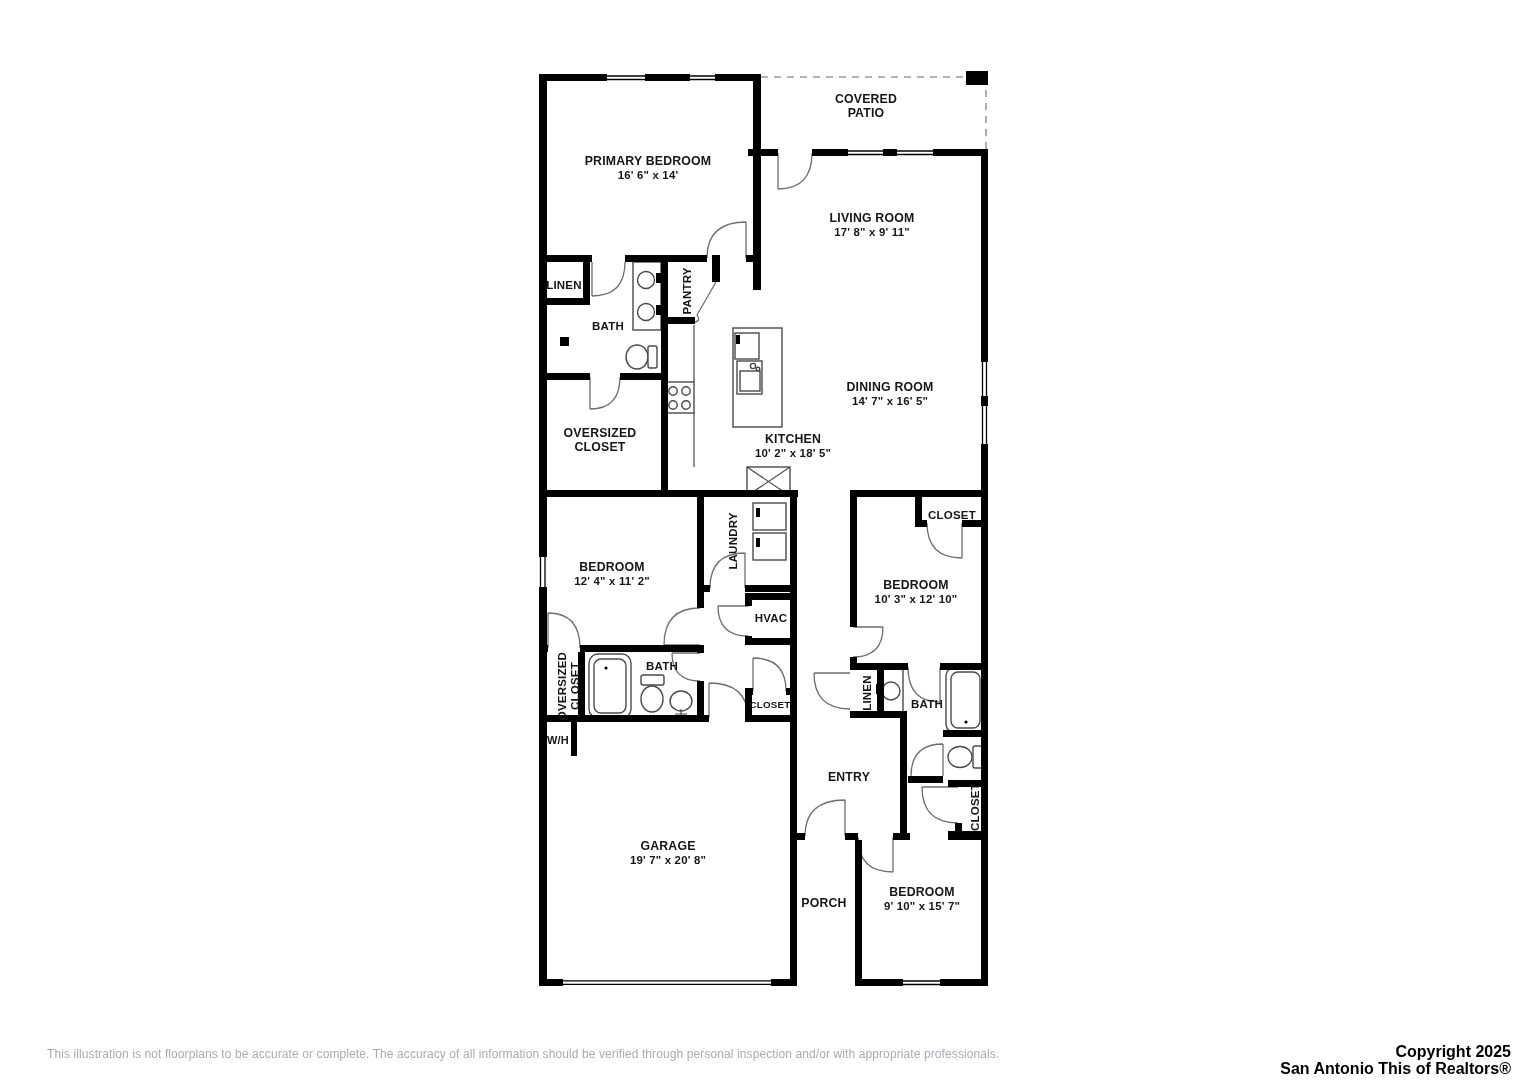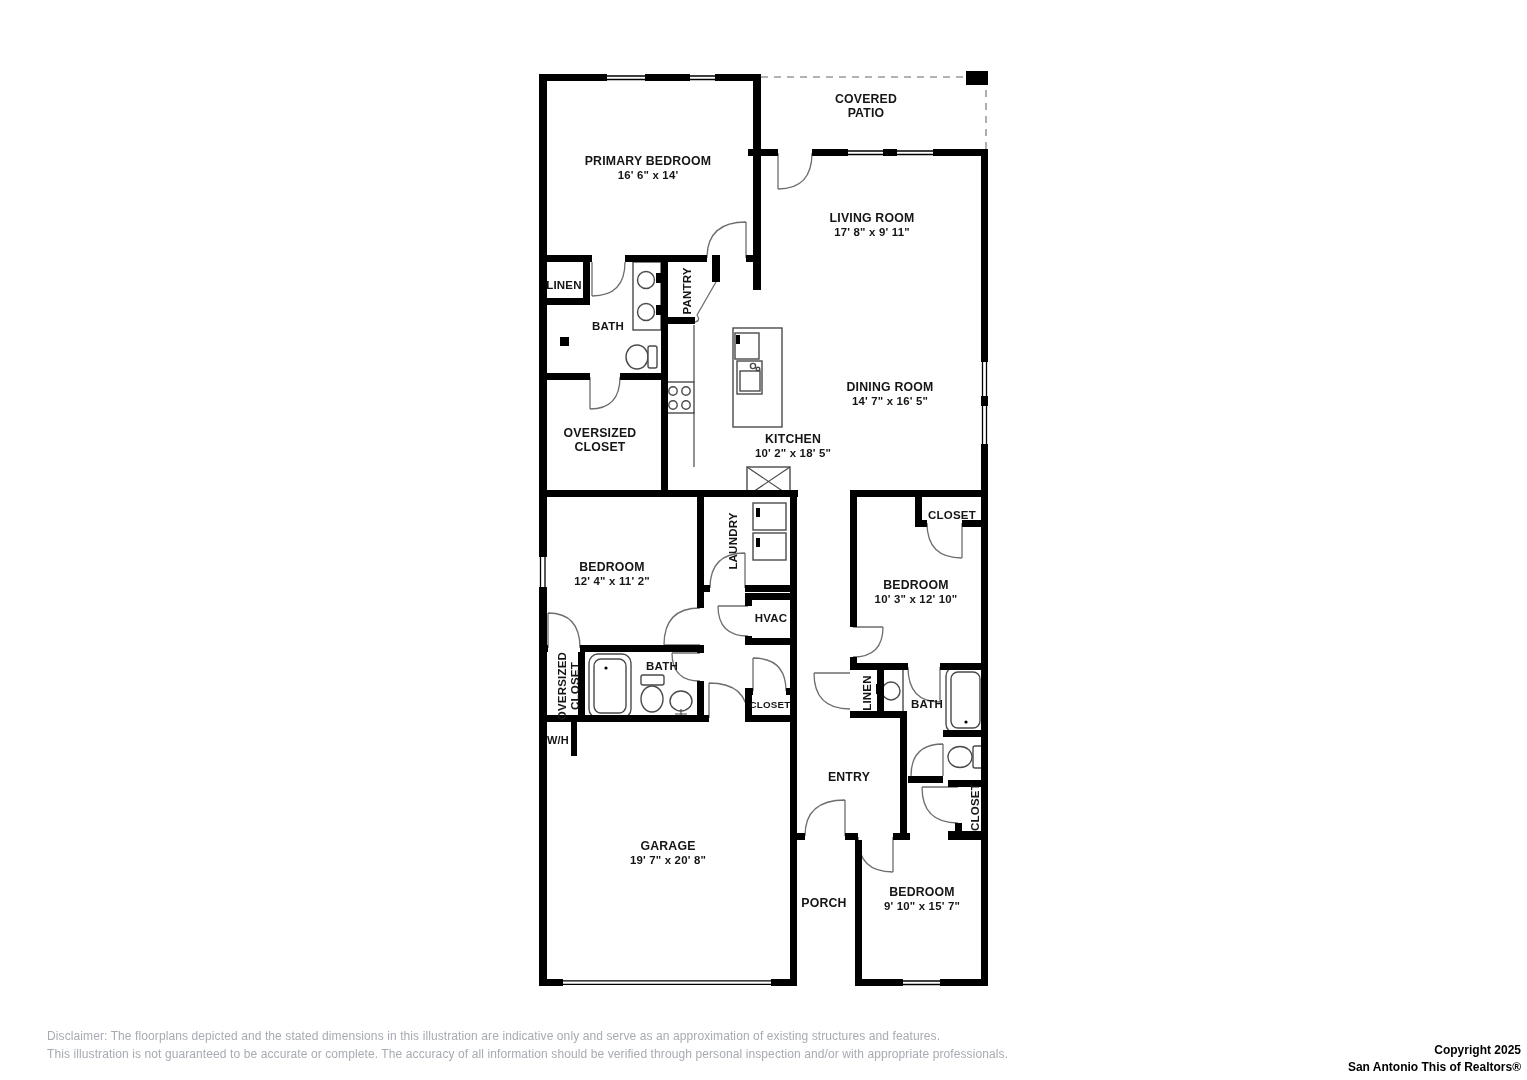--- a/index.html
+++ b/index.html
@@ -11,21 +11,21 @@
   .door{stroke:#6e6e6e;stroke-width:1.3;fill:none;}
   .fix{stroke:#4a4a4a;stroke-width:1.4;fill:#fff;}
   .fixline{stroke:#4a4a4a;stroke-width:1.2;fill:none;}
   .blackmark{fill:#000;}
   .dash{stroke:#9a9a9a;stroke-width:1.6;fill:none;stroke-dasharray:7 6;}
   .room-label{font-family:"Liberation Sans",sans-serif;font-weight:bold;fill:#151515;
               text-anchor:middle;letter-spacing:.2px;}
   .room-label .dims{font-size:11.4px;}
   .disclaimer{position:absolute;left:47px;width:1100px;font-size:12px;color:#a7abb2;
               letter-spacing:.1px;}
-  .copyright{position:absolute;right:6px;text-align:left;font-weight:bold;font-size:12px;
+  .copyright{position:absolute;right:16px;text-align:left;font-weight:bold;font-size:16px;
              color:#000;text-shadow:1.5px 1.5px 0 #ffffff;}
 </style>
 </head>
 <body>
 
 <div id="page">
 
 <svg id="plan" width="1527" height="1080" viewBox="0 0 1527 1080" xmlns="http://www.w3.org/2000/svg">
 
   <g>
@@ -232,19 +232,18 @@
         <text x="668" y="850" class="room-label" font-size="12.3"><tspan x="668" dy="0">GARAGE</tspan><tspan x="668" dy="13.9" class="dims">19' 7" x 20' 8"</tspan></text>
         <text x="849" y="781" class="room-label" font-size="12.3"><tspan x="849" dy="0">ENTRY</tspan></text>
         <text x="871" y="693" class="room-label" font-size="11.5" transform="rotate(-90 871 693)"><tspan x="871" dy="0">LINEN</tspan></text>
         <text x="927" y="708" class="room-label" font-size="11.5"><tspan x="927" dy="0">BATH</tspan></text>
         <text x="979" y="807" class="room-label" font-size="11.5" transform="rotate(-90 979 807)"><tspan x="979" dy="0">CLOSET</tspan></text>
         <text x="824" y="907" class="room-label" font-size="12.3"><tspan x="824" dy="0">PORCH</tspan></text>
         <text x="922" y="896" class="room-label" font-size="12.3"><tspan x="922" dy="0">BEDROOM</tspan><tspan x="922" dy="13.9" class="dims">9' 10" x 15' 7"</tspan></text>
       </g>
 </svg>
 
-<div class="disclaimer" style="top:1029px">Disclaimer: The floorplans depicted and the stated dimensions in this illustration are indicative only and serve as an approximation of existing structures and features.</div>
-<div class="disclaimer" style="top:1047px">This illustration is not guaranteed to be accurate or complete. The accuracy of all information should be verified through personal inspection and/or with appropriate professionals.</div>
+<div class="disclaimer" style="top:1047px">This illustration is not floorplans to be accurate or complete. The accuracy of all information should be verified through personal inspection and/or with appropriate professionals.</div>
 
 <div class="copyright" style="top:1043px">Copyright 2025</div>
 <div class="copyright" style="top:1060px">San Antonio This of Realtors®</div>
 
 </div>
 
 </body></html>

